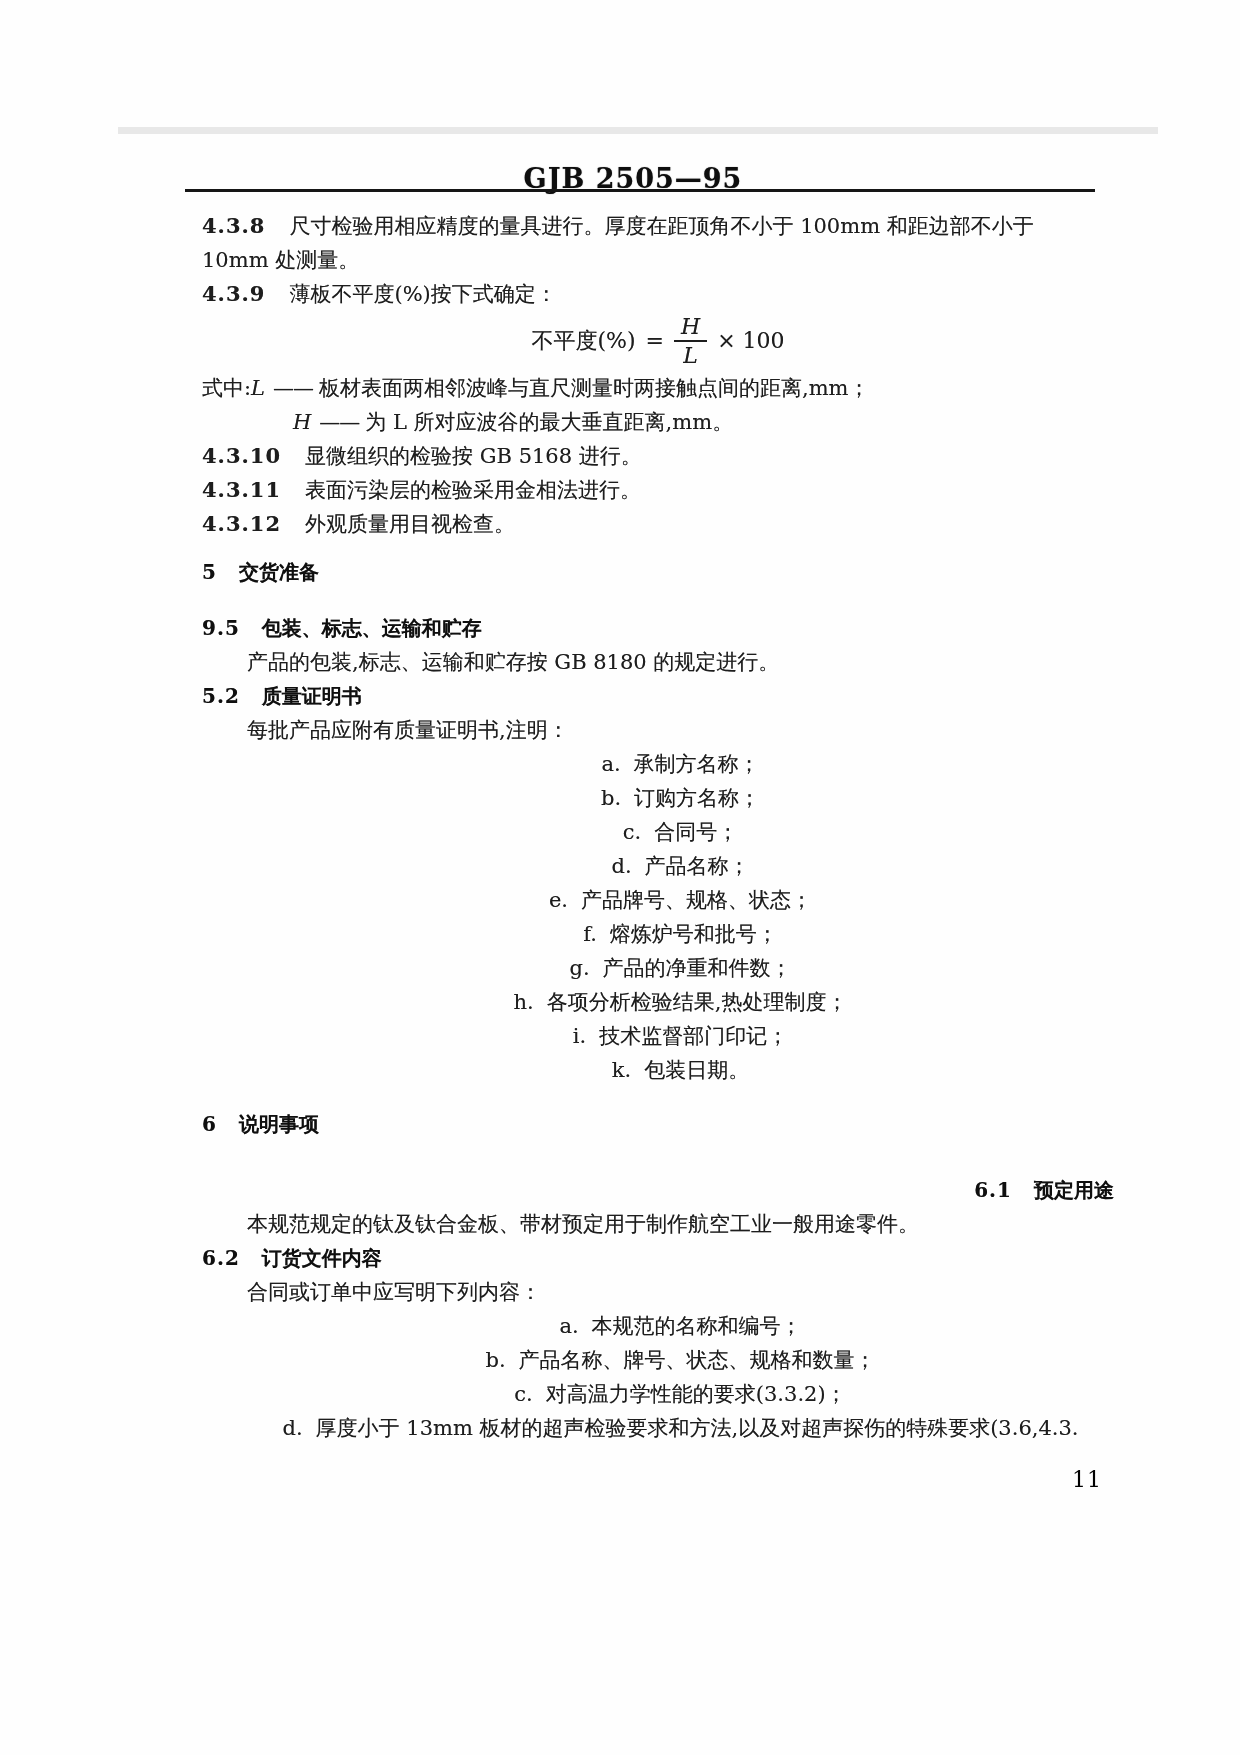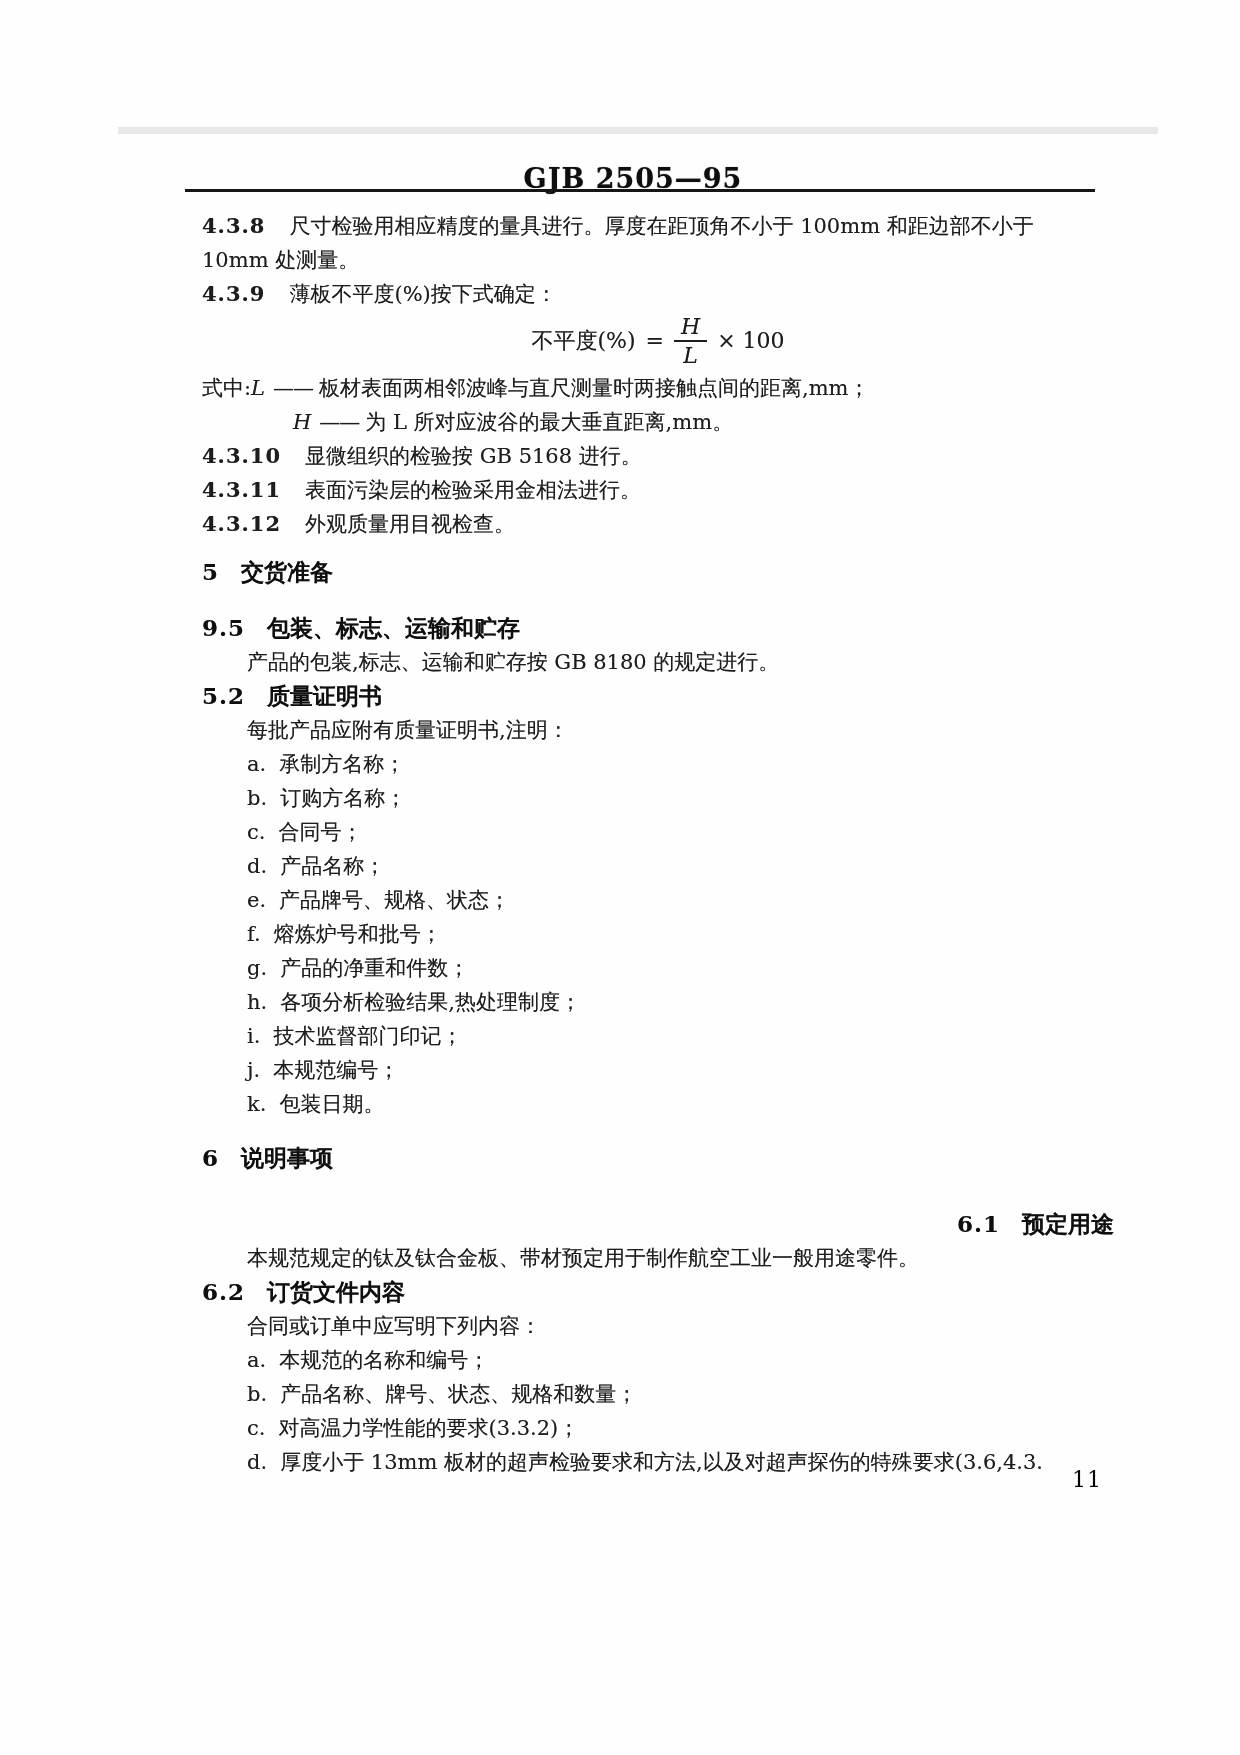--- a/index.html
+++ b/index.html
@@ -47,25 +47,25 @@
     position: absolute;
     top: 209px;
     left: 202px;
     width: 912px;
     font-size: 21px;
     line-height: 34px;
     text-shadow: 0 0 0.6px rgba(0,0,0,0.45);
   }
   .line { min-height: 34px; }
   .cl-num { font-weight: bold; margin-right: 24px; letter-spacing: 1px; white-space: nowrap; }
-  .heading { font-weight: bold; color: #0f0f0f; font-size: 23px; }
+  .heading { font-weight: bold; color: #0f0f0f; font-size: 20px; }
   .h-num { margin-right: 22px; letter-spacing: 1px; white-space: nowrap; }
   .indent1 { margin-left: 45px; }
   .indent-h { margin-left: 91px; }
-  .li { margin-left: 45px; }
+  .li { margin-left: 45px; text-align: center; }
   .li-label { margin-right: 13px; }
   .var { font-style: italic; font-family: "DejaVu Serif", serif; }
   .dash { letter-spacing: -1px; margin: 0 6px 0 8px; }
   .mt14 { margin-top: 14px; }
   .mt22 { margin-top: 22px; }
   .mt20 { margin-top: 20px; }
   .mt18 { margin-top: 32px; text-align: right; }
   .formula-line {
     height: 60px;
     display: flex;
@@ -183,23 +183,20 @@
     <div class="line li">
       <span class="li-label">g.</span><span>产品的净重和件数；</span>
     </div>
     <div class="line li">
       <span class="li-label">h.</span><span>各项分析检验结果,热处理制度；</span>
     </div>
     <div class="line li">
       <span class="li-label">i.</span><span>技术监督部门印记；</span>
     </div>
     <div class="line li">
-      <span class="li-label">j.</span><span>本规范编号；</span>
-    </div>
-    <div class="line li">
       <span class="li-label">k.</span><span>包装日期。</span>
     </div>
 
     <div class="line heading mt20">
       <span class="h-num">6</span><span>说明事项</span>
     </div>
 
     <div class="line heading mt18">
       <span class="h-num">6.1</span><span>预定用途</span>
     </div>

